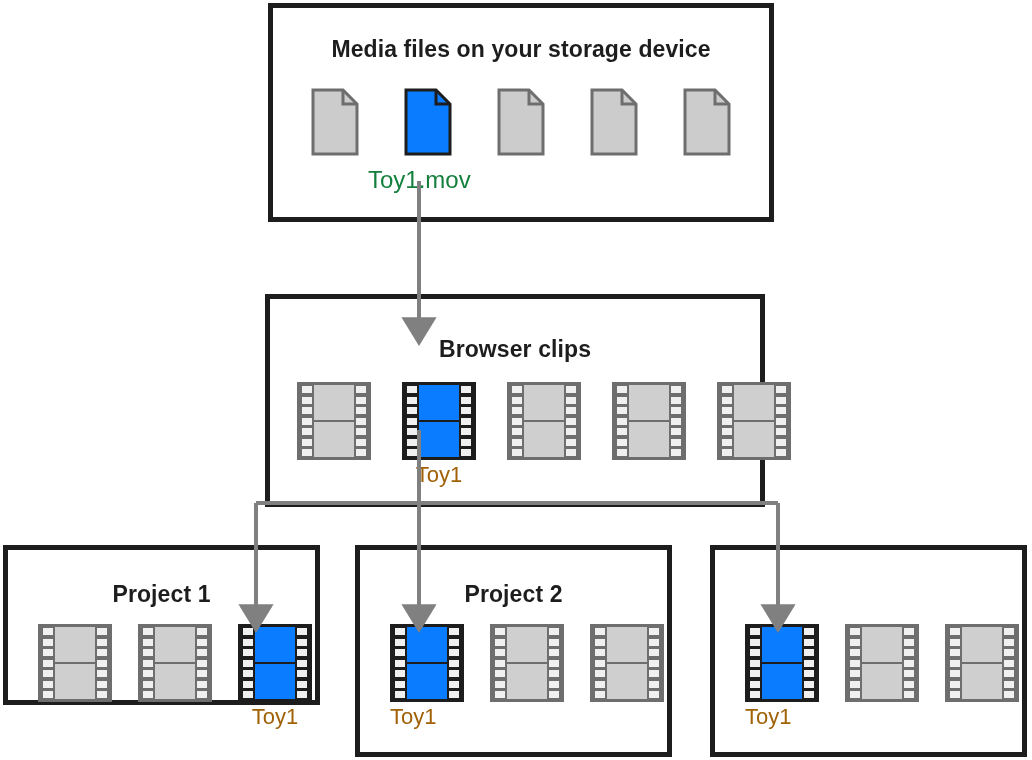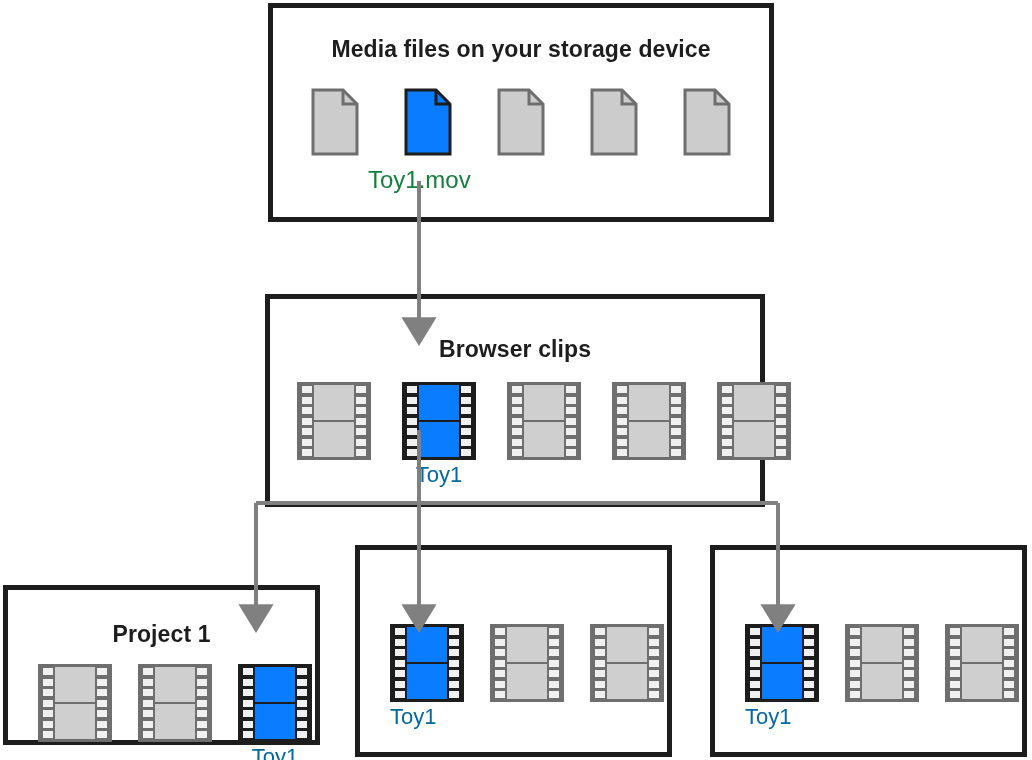--- a/index.html
+++ b/index.html
@@ -36,21 +36,21 @@
     color: #1d1d1d;
     letter-spacing: 0.1px;
     white-space: nowrap;
   }
   #media-panel { left: 268px; top: 3px; width: 506px; height: 219px; }
   #media-title { top: 28px; font-size: 23px; }
 
   #browser-panel { left: 265px; top: 253px; width: 500px; height: 213px; margin-top: 41px; }
   #browser-title { top: 37px; font-size: 23px; }
 
-  #project1-panel { left: 3px; top: 545px; width: 317px; height: 160px; margin-top: 40px; }
+  #project1-panel { left: 3px; top: 545px; width: 317px; height: 160px; }
   #project2-panel { left: 355px; top: 545px; width: 317px; height: 212px; }
   #project3-panel { left: 710px; top: 545px; width: 317px; height: 212px; }
   .project-title { top: 31px; font-size: 23px; }
 
   
   .file-row {
     position: absolute;
     left: 0;
     top: 80px;
     width: 100%;
@@ -115,21 +115,21 @@
   .clip.selected .clip-body .half-top { border-bottom-color: #1d1d1d; }
   .clip-body .half-bottom { flex: 1 1 50%; }
 
   .clip-wrap { position: relative; flex: 0 0 auto; }
   .clip-label {
     position: absolute;
     left: 50%;
     transform: translateX(-50%);
     top: 80px;
     font-size: 22px;
-    color: #0369a1;
+    color: #a16207;
     white-space: nowrap;
     text-align: right;
   }
   .clip-label.align-left {
     left: 0;
     transform: none;
   }
 
   .clip-row {
     position: absolute;
@@ -448,20 +448,21 @@
               <span></span>
               <span></span>
           </div>
         </div>
         <div class="clip-label">Toy1</div>
       </div>
     </div>
   </div>
 
   <div class="panel" id="project2-panel">
+    <div class="panel-title project-title">Project 2</div>
 
     <div class="clip-row project-clips">
       <div class="clip-wrap">
         <div class="clip selected">
           <div class="sprockets">
             <span></span>
               <span></span>
               <span></span>
               <span></span>
               <span></span>

